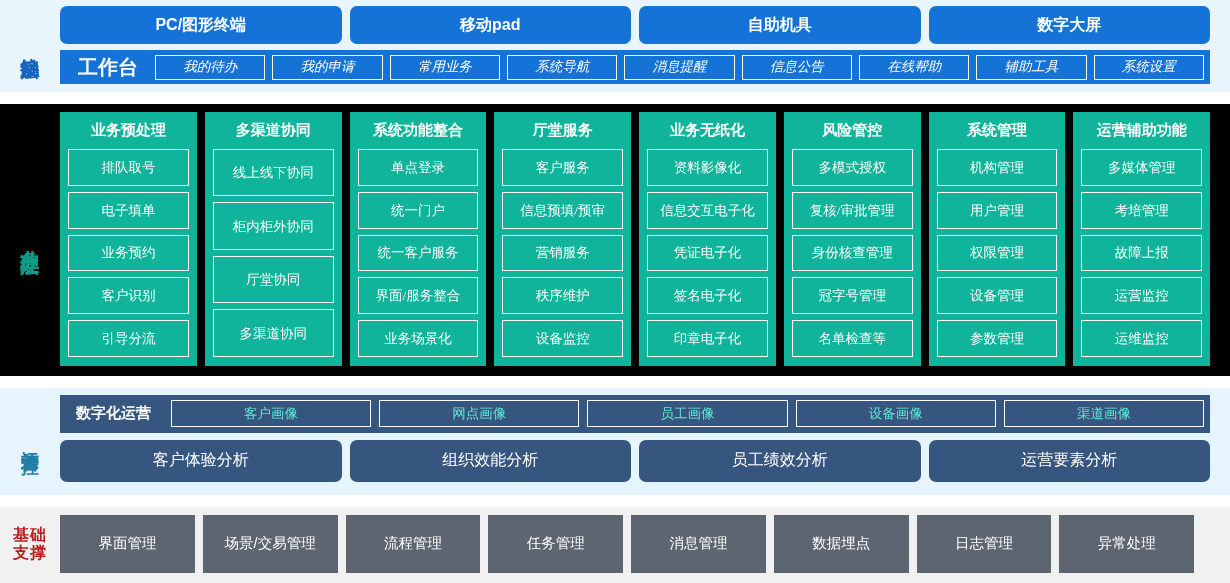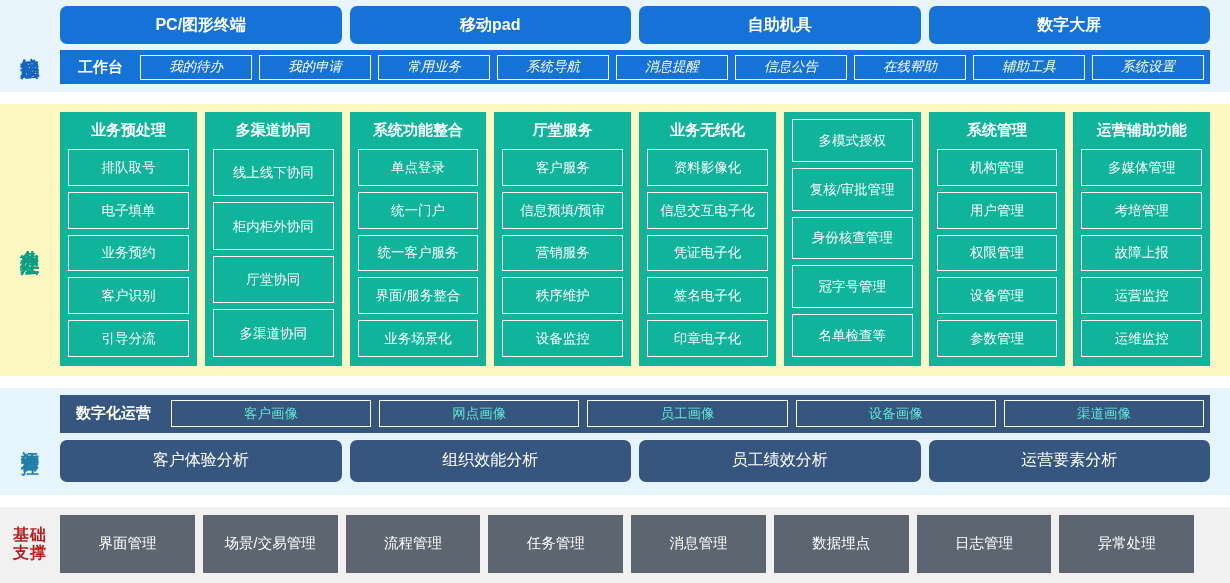--- a/index.html
+++ b/index.html
@@ -37,34 +37,34 @@
     border-radius: 7px;
     color: #ffffff; font-size: 16px; font-weight: bold;
     display: flex; align-items: center; justify-content: center;
   }
   .row-workbench {
     height: 34px; background: #1573d8;
     display: flex; align-items: center; gap: 7px;
     padding: 0 6px;
   }
   .workbench-title {
-    color: #ffffff; font-size: 15px; font-weight: bold;
+    color: #ffffff; font-size: 20px; font-weight: bold;
     padding: 0 10px 0 12px; white-space: nowrap;
   }
   .wb-item {
     flex: 1 1 0; height: 25px;
     border: 1px solid #ffffff;
     color: #ffffff; font-size: 13.5px;
     display: flex; align-items: center; justify-content: center;
     white-space: nowrap;
     font-style: italic;
   }
 
   
-  .band-business { background: #fef9c3; height: 292px; padding: 8px 0 10px 0; }
+  .band-business { background: #000000; height: 292px; padding: 8px 0 10px 0; font-family: Liberation Serif, serif; }
   .band-business .band-label { color: #0e9e86; font-size: 19px; }
   .band-business .band-body { padding-right: 20px; }
   .biz-cols { display: flex; gap: 8px; height: 100%; }
   .biz-col {
     flex: 1 1 0;
     background: #0fb49a;
     padding: 7px 8px 9px 8px;
     display: flex; flex-direction: column; gap: 6px;
   }
   .biz-col-title {
@@ -200,20 +200,21 @@
         <div class="biz-col">
           <div class="biz-col-title">业务无纸化</div>
           <div class="biz-item">资料影像化</div>
           <div class="biz-item">信息交互电子化</div>
           <div class="biz-item">凭证电子化</div>
           <div class="biz-item">签名电子化</div>
           <div class="biz-item">印章电子化</div>
         </div>
 
         <div class="biz-col">
+          <div class="biz-col-title">风险管控</div>
           <div class="biz-item">多模式授权</div>
           <div class="biz-item">复核/审批管理</div>
           <div class="biz-item">身份核查管理</div>
           <div class="biz-item">冠字号管理</div>
           <div class="biz-item">名单检查等</div>
         </div>
 
         <div class="biz-col">
           <div class="biz-col-title">系统管理</div>
           <div class="biz-item">机构管理</div>

